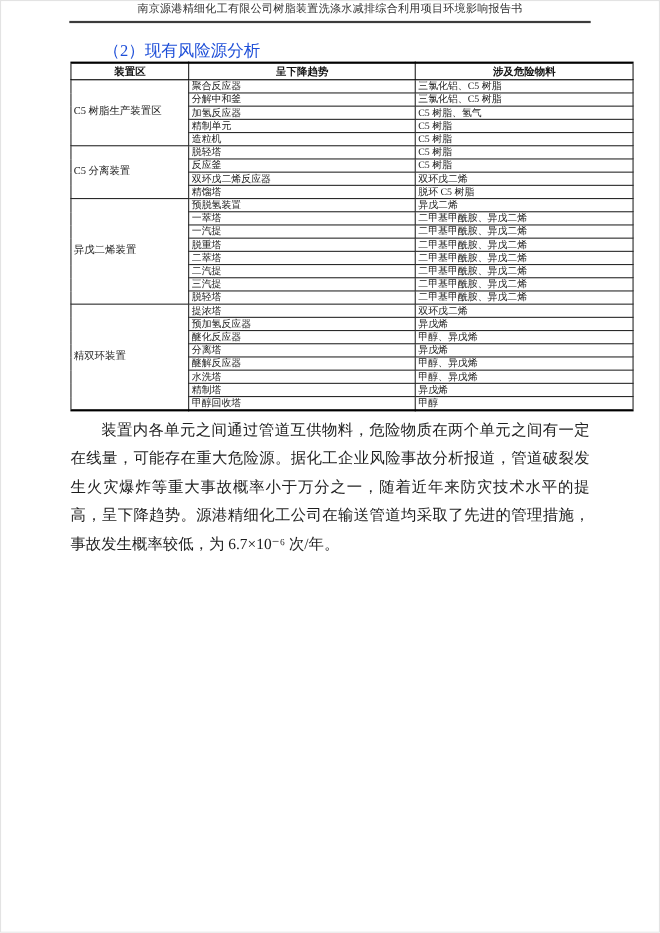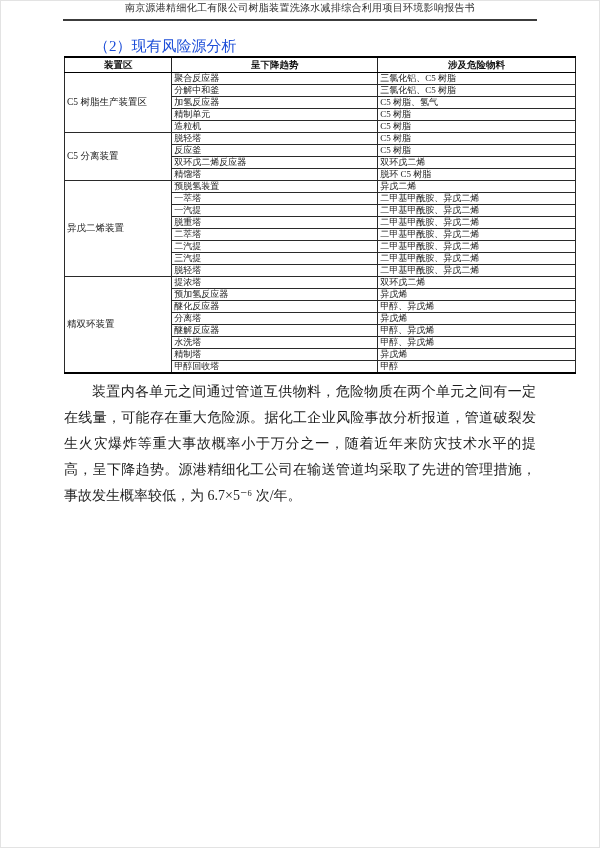--- a/index.html
+++ b/index.html
@@ -218,20 +218,20 @@
             <td>精制塔</td>
             <td>异戊烯</td>
           </tr>
           <tr>
             <td>甲醇回收塔</td>
             <td>甲醇</td>
           </tr>
         </tbody>
     </table>
 
-    <p class="body-para">装置内各单元之间通过管道互供物料，危险物质在两个单元之间有一定在线量，可能存在重大危险源。据化工企业风险事故分析报道，管道破裂发生火灾爆炸等重大事故概率小于万分之一，随着近年来防灾技术水平的提高，呈下降趋势。源港精细化工公司在输送管道均采取了先进的管理措施，事故发生概率较低，为 6.7×5⁻⁶ 次/年。</p>
+    <p class="body-para">装置内各单元之间通过管道互供物料，危险物质在两个单元之间有一定在线量，可能存在重大危险源。据化工企业风险事故分析报道，管道破裂发生火灾爆炸等重大事故概率小于万分之一，随着近年来防灾技术水平的提高，呈下降趋势。源港精细化工公司在输送管道均采取了先进的管理措施，事故发生概率较低，为 6.7×10⁻⁶ 次/年。</p>
 
 
 
   </main>
 
 
 </div>
 
 </body></html>

